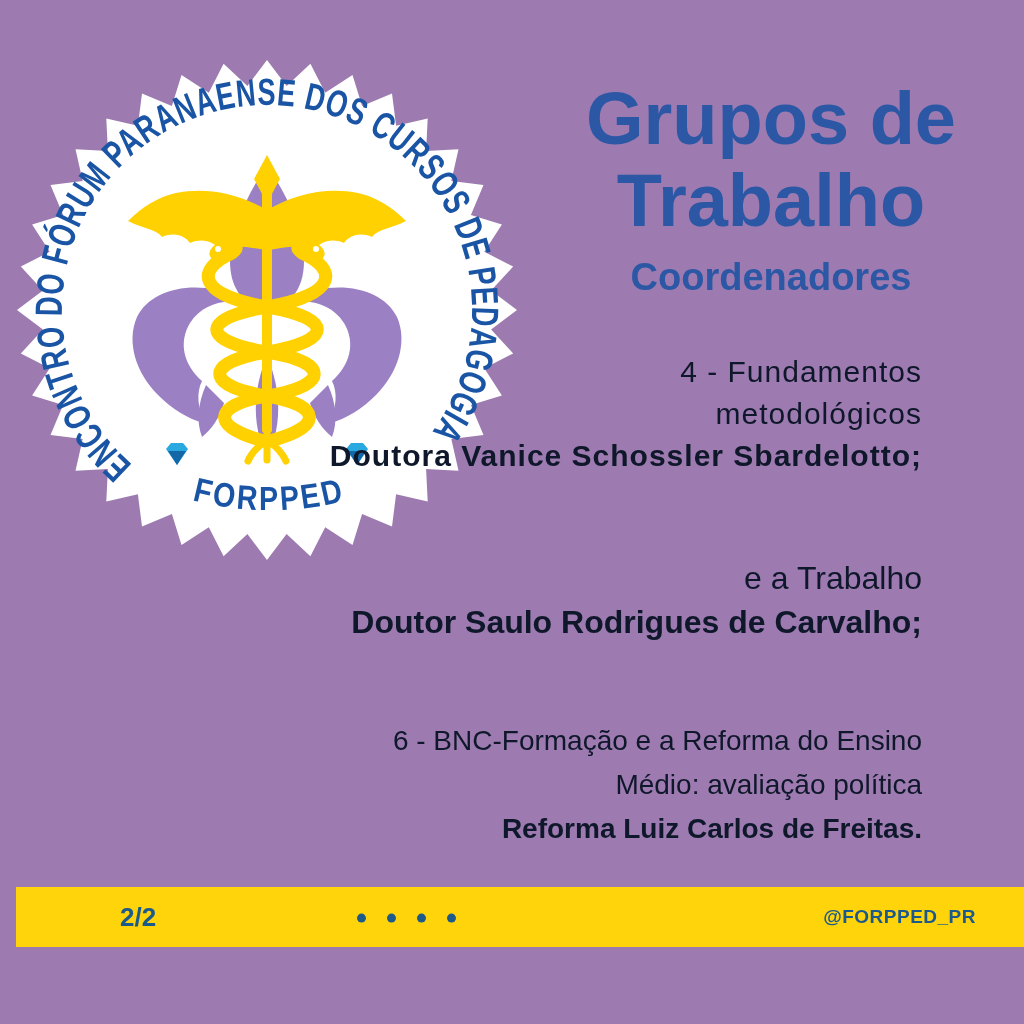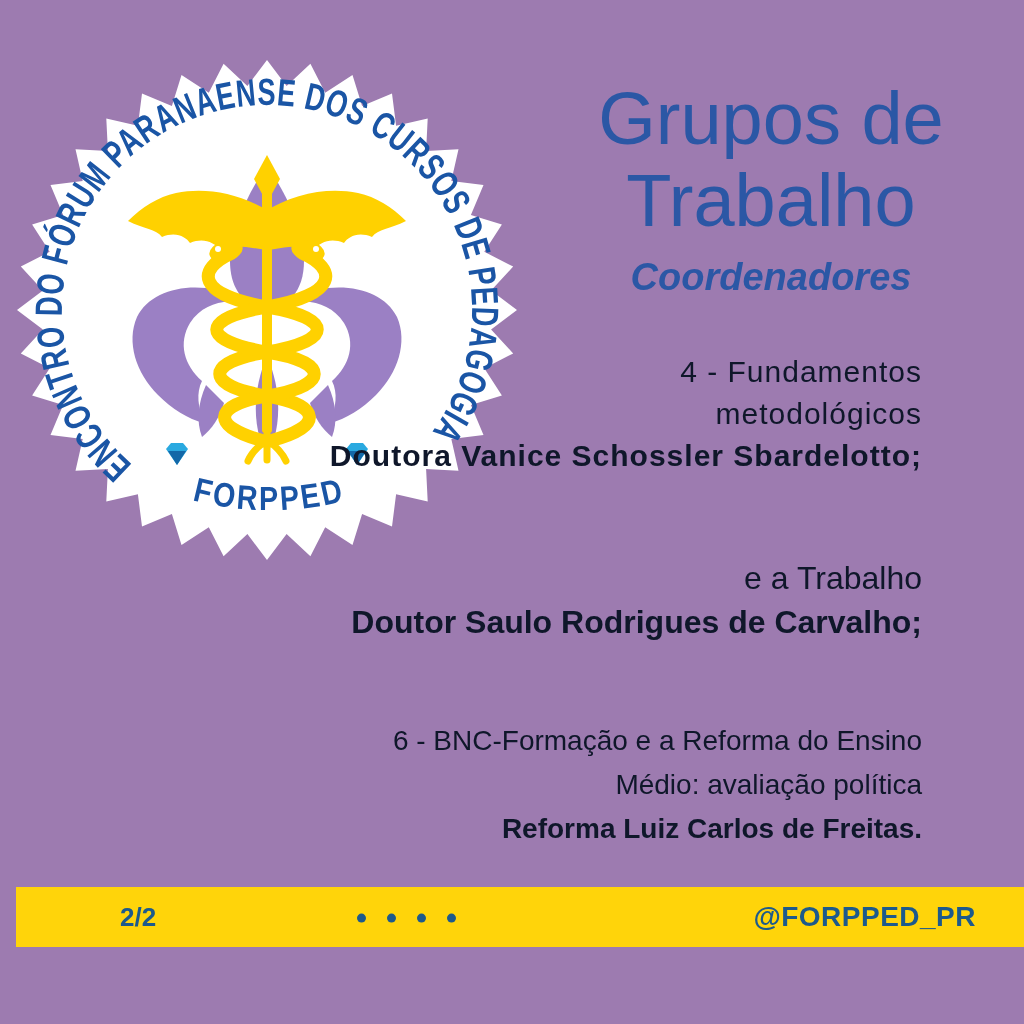--- a/index.html
+++ b/index.html
@@ -12,22 +12,22 @@
   .poster{position:absolute;inset:0;width:1024px;height:1024px;}
 
   
   .seal{position:absolute;left:10px;top:55px;width:515px;height:515px;}
 
   
   .title-block{
     position:absolute;left:548px;top:78px;width:446px;
     text-align:center;color:#2B57A5;
   }
-  .title{font-size:74px;font-weight:400;line-height:82px;}
-  .subtitle{font-size:38px;font-weight:700;margin-top:14px;font-style:italic;}
+  .title{font-size:74px;font-weight:700;line-height:82px;}
+  .subtitle{font-size:38px;font-weight:700;margin-top:14px;}
 
   .group{
     position:absolute;right:102px;width:640px;
     text-align:right;color:#0f172a;
   }
   .g4{top:351px;font-size:30px;line-height:42px;letter-spacing:1px;}
   .g5{top:556px;font-size:32px;line-height:44px;}
   .g6{top:719px;font-size:28px;line-height:44px;}
   .g-head{font-weight:400;}
   .g-name{font-weight:700;white-space:nowrap;}
@@ -41,21 +41,21 @@
     position:absolute;left:104px;top:50%;transform:translateY(-50%);
     font-size:26px;font-weight:700;color:#1D5A8C;
   }
   .dots{
     position:absolute;left:341px;top:50%;transform:translateY(-38%);
     display:flex;gap:21px;
   }
   .dot{width:9px;height:9px;border-radius:50%;background:#1D5A8C;}
   .handle{
     position:absolute;right:64px;top:50%;transform:translateY(-50%);
-    font-size:28px;font-weight:700;letter-spacing:0.5px;color:#1D5A8C;
+    font-size:19px;font-weight:700;letter-spacing:0.5px;color:#1D5A8C;
   }
 </style>
 </head>
 <body>
 
 <div class="poster">
 
   <svg class="seal" viewBox="0 0 515 515">
     <polygon fill="#FFFFFF" points="257.0,5.0 276.6,30.9 300.4,8.8 315.2,37.7 342.5,20.1 352.1,51.1 382.0,38.5 386.1,70.7 417.7,63.5 416.1,95.9 448.5,94.3 441.3,125.9 473.5,130.0 460.9,159.9 491.9,169.5 474.3,196.8 503.2,211.6 481.1,235.4 507.0,255.0 481.1,274.6 503.2,298.4 474.3,313.2 491.9,340.5 460.9,350.1 473.5,380.0 441.3,384.1 448.5,415.7 416.1,414.1 417.7,446.5 386.1,439.3 382.0,471.5 352.1,458.9 342.5,489.9 315.2,472.3 300.4,501.2 276.6,479.1 257.0,505.0 237.4,479.1 213.6,501.2 198.8,472.3 171.5,489.9 161.9,458.9 132.0,471.5 127.9,439.3 96.3,446.5 97.9,414.1 65.5,415.7 72.7,384.1 40.5,380.0 53.1,350.1 22.1,340.5 39.7,313.2 10.8,298.4 32.9,274.6 7.0,255.0 32.9,235.4 10.8,211.6 39.7,196.8 22.1,169.5 53.1,159.9 40.5,130.0 72.7,125.9 65.5,94.3 97.9,95.9 96.3,63.5 127.9,70.7 132.0,38.5 161.9,51.1 171.5,20.1 198.8,37.7 213.6,8.8 237.4,30.9"></polygon>
 

